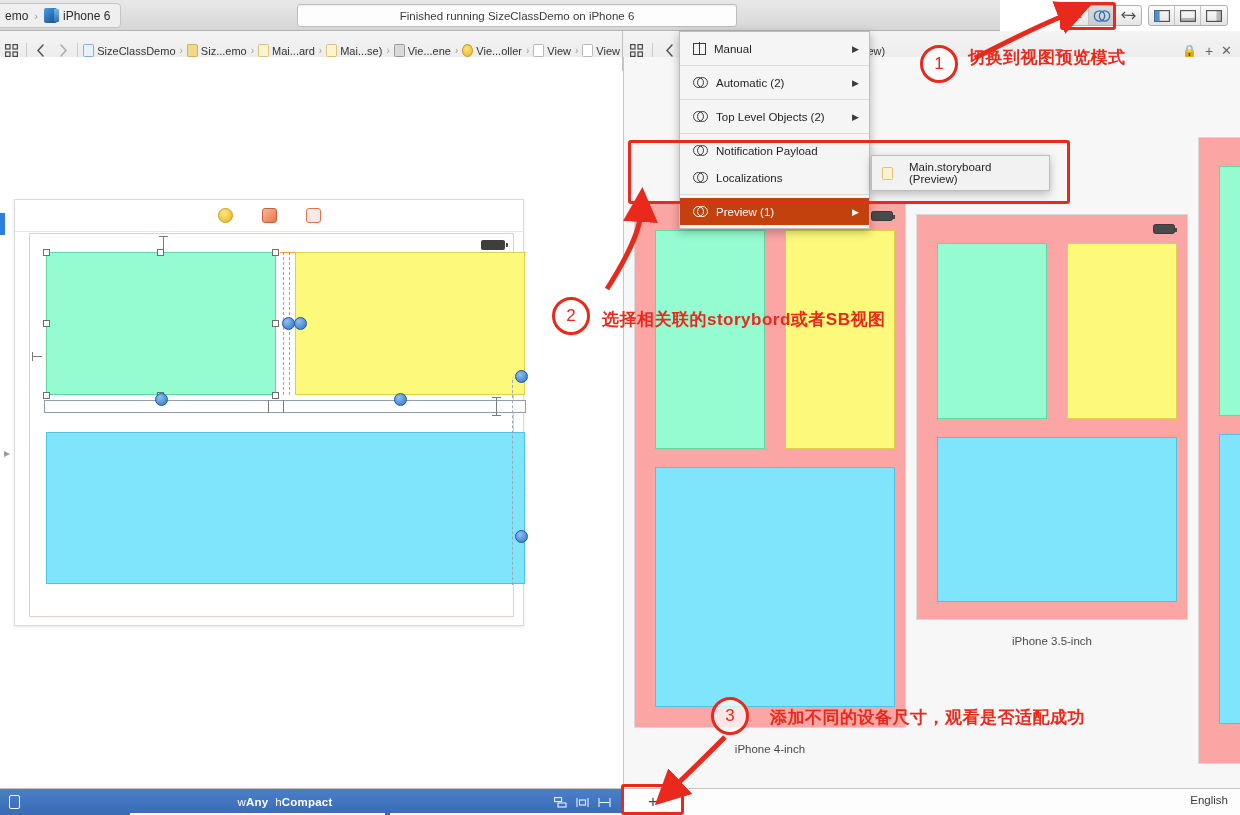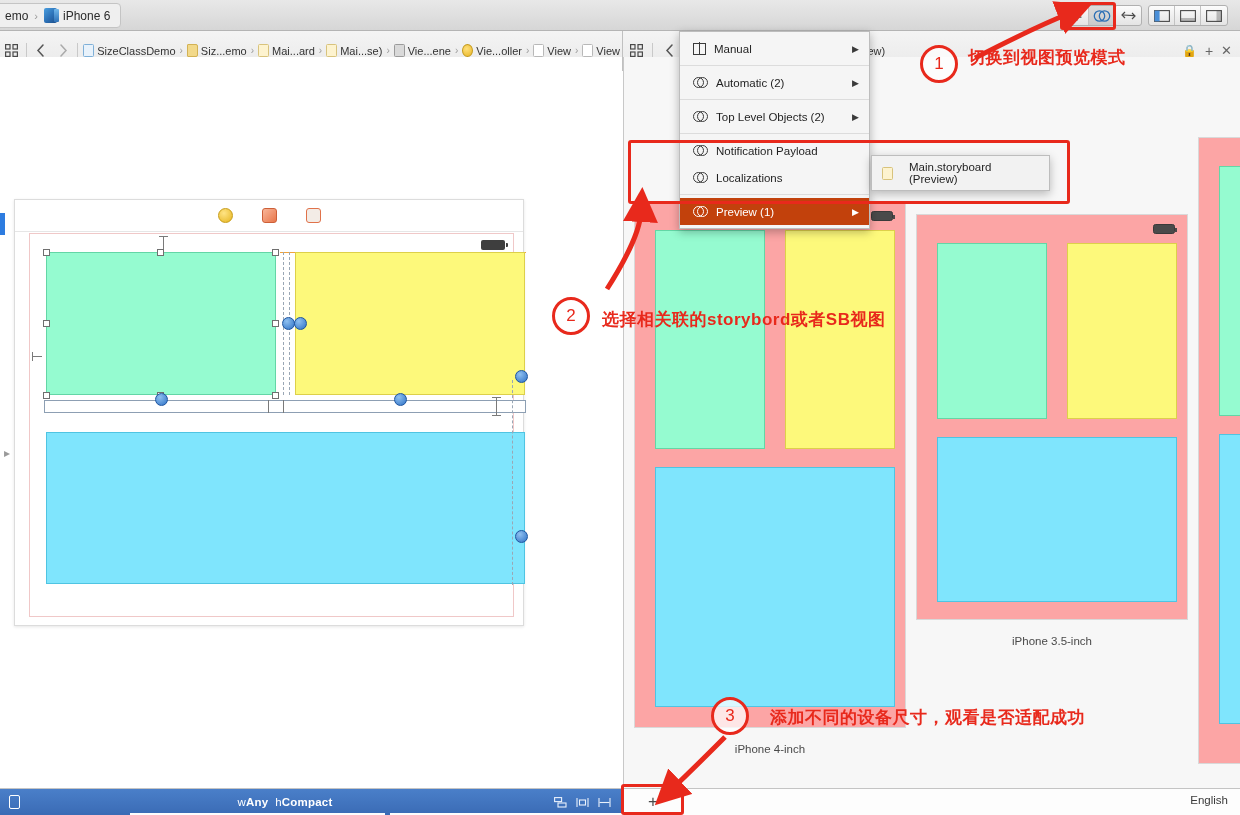--- a/index.html
+++ b/index.html
@@ -10,21 +10,21 @@
     background: #ffffff;
   }
   #app {
     position: relative;
     width: 1240px; height: 815px;
     background: #ffffff;
   }
 
   
   .toolbar {
-    position: absolute; left: 0; top: 0; width: 1240px; height: 31px;
+    position: absolute; left: 0; top: 0; width: 1000px; height: 31px;
     background: linear-gradient(to bottom, #e8e8e8 0%, #d6d6d6 100%);
     border-bottom: 1px solid #b4b4b4;
   }
   .scheme-pill {
     position: absolute; left: -10px; top: 3px; height: 25px;
     background: #efefef; border: 1px solid #c4c4c4; border-radius: 4px;
     display: flex; align-items: center; padding: 0 10px 0 14px;
     font-size: 12px; color: #2b2b2b; gap: 6px;
   }
   .scheme-sep { color: #9a9a9a; font-size: 11px; }
@@ -264,20 +264,23 @@
 <div id="app">
 
   <div class="toolbar">
     <div class="scheme-pill">
       <span>emo</span>
       <span class="scheme-sep">›</span>
       <span class="dev-icon"></span>
       <span>iPhone 6</span>
     </div>
 
+    <div class="status-pill">
+      <span>Finished running SizeClassDemo on iPhone 6</span>
+    </div>
 
     <div class="tb-group" id="editor-group">
       <div class="tb-btn">
         <svg width="15" height="12" viewBox="0 0 15 12">
           <g stroke="#4a4a4a" stroke-width="1.3" stroke-linecap="round">
             <line x1="1" y1="1.5" x2="14" y2="1.5"></line>
               <line x1="1" y1="4.3" x2="11" y2="4.3"></line>
             <line x1="1" y1="7.1" x2="13" y2="7.1"></line>
               <line x1="1" y1="9.9" x2="9" y2="9.9"></line>
           </g>

